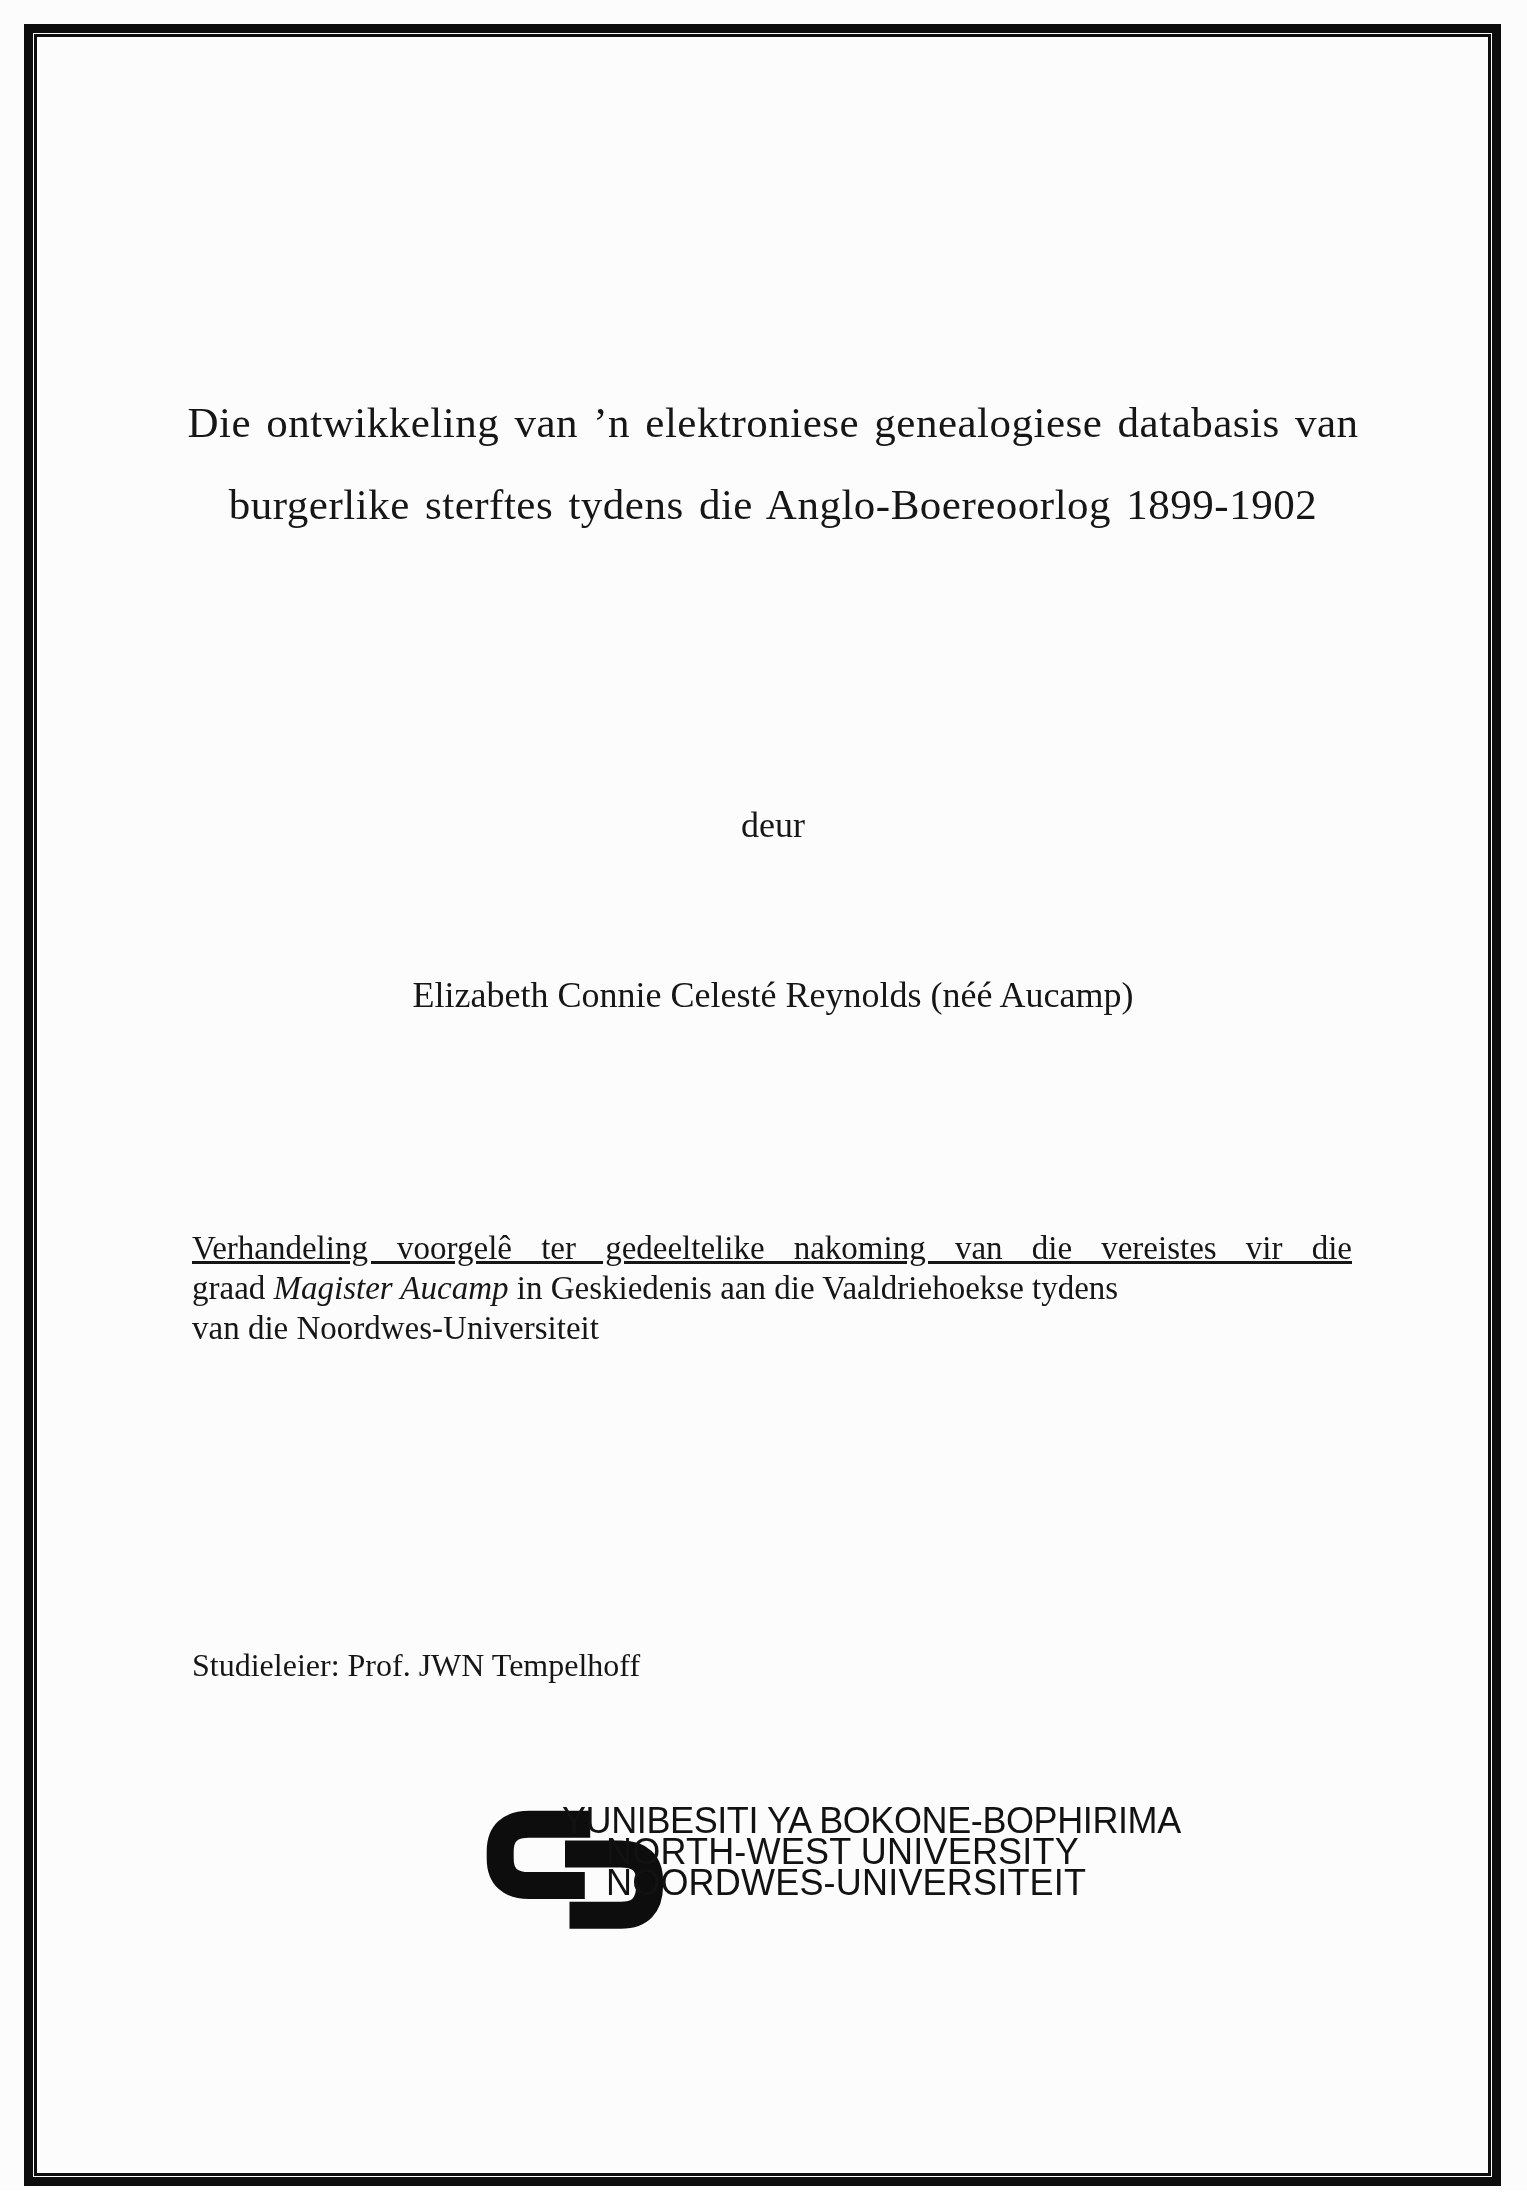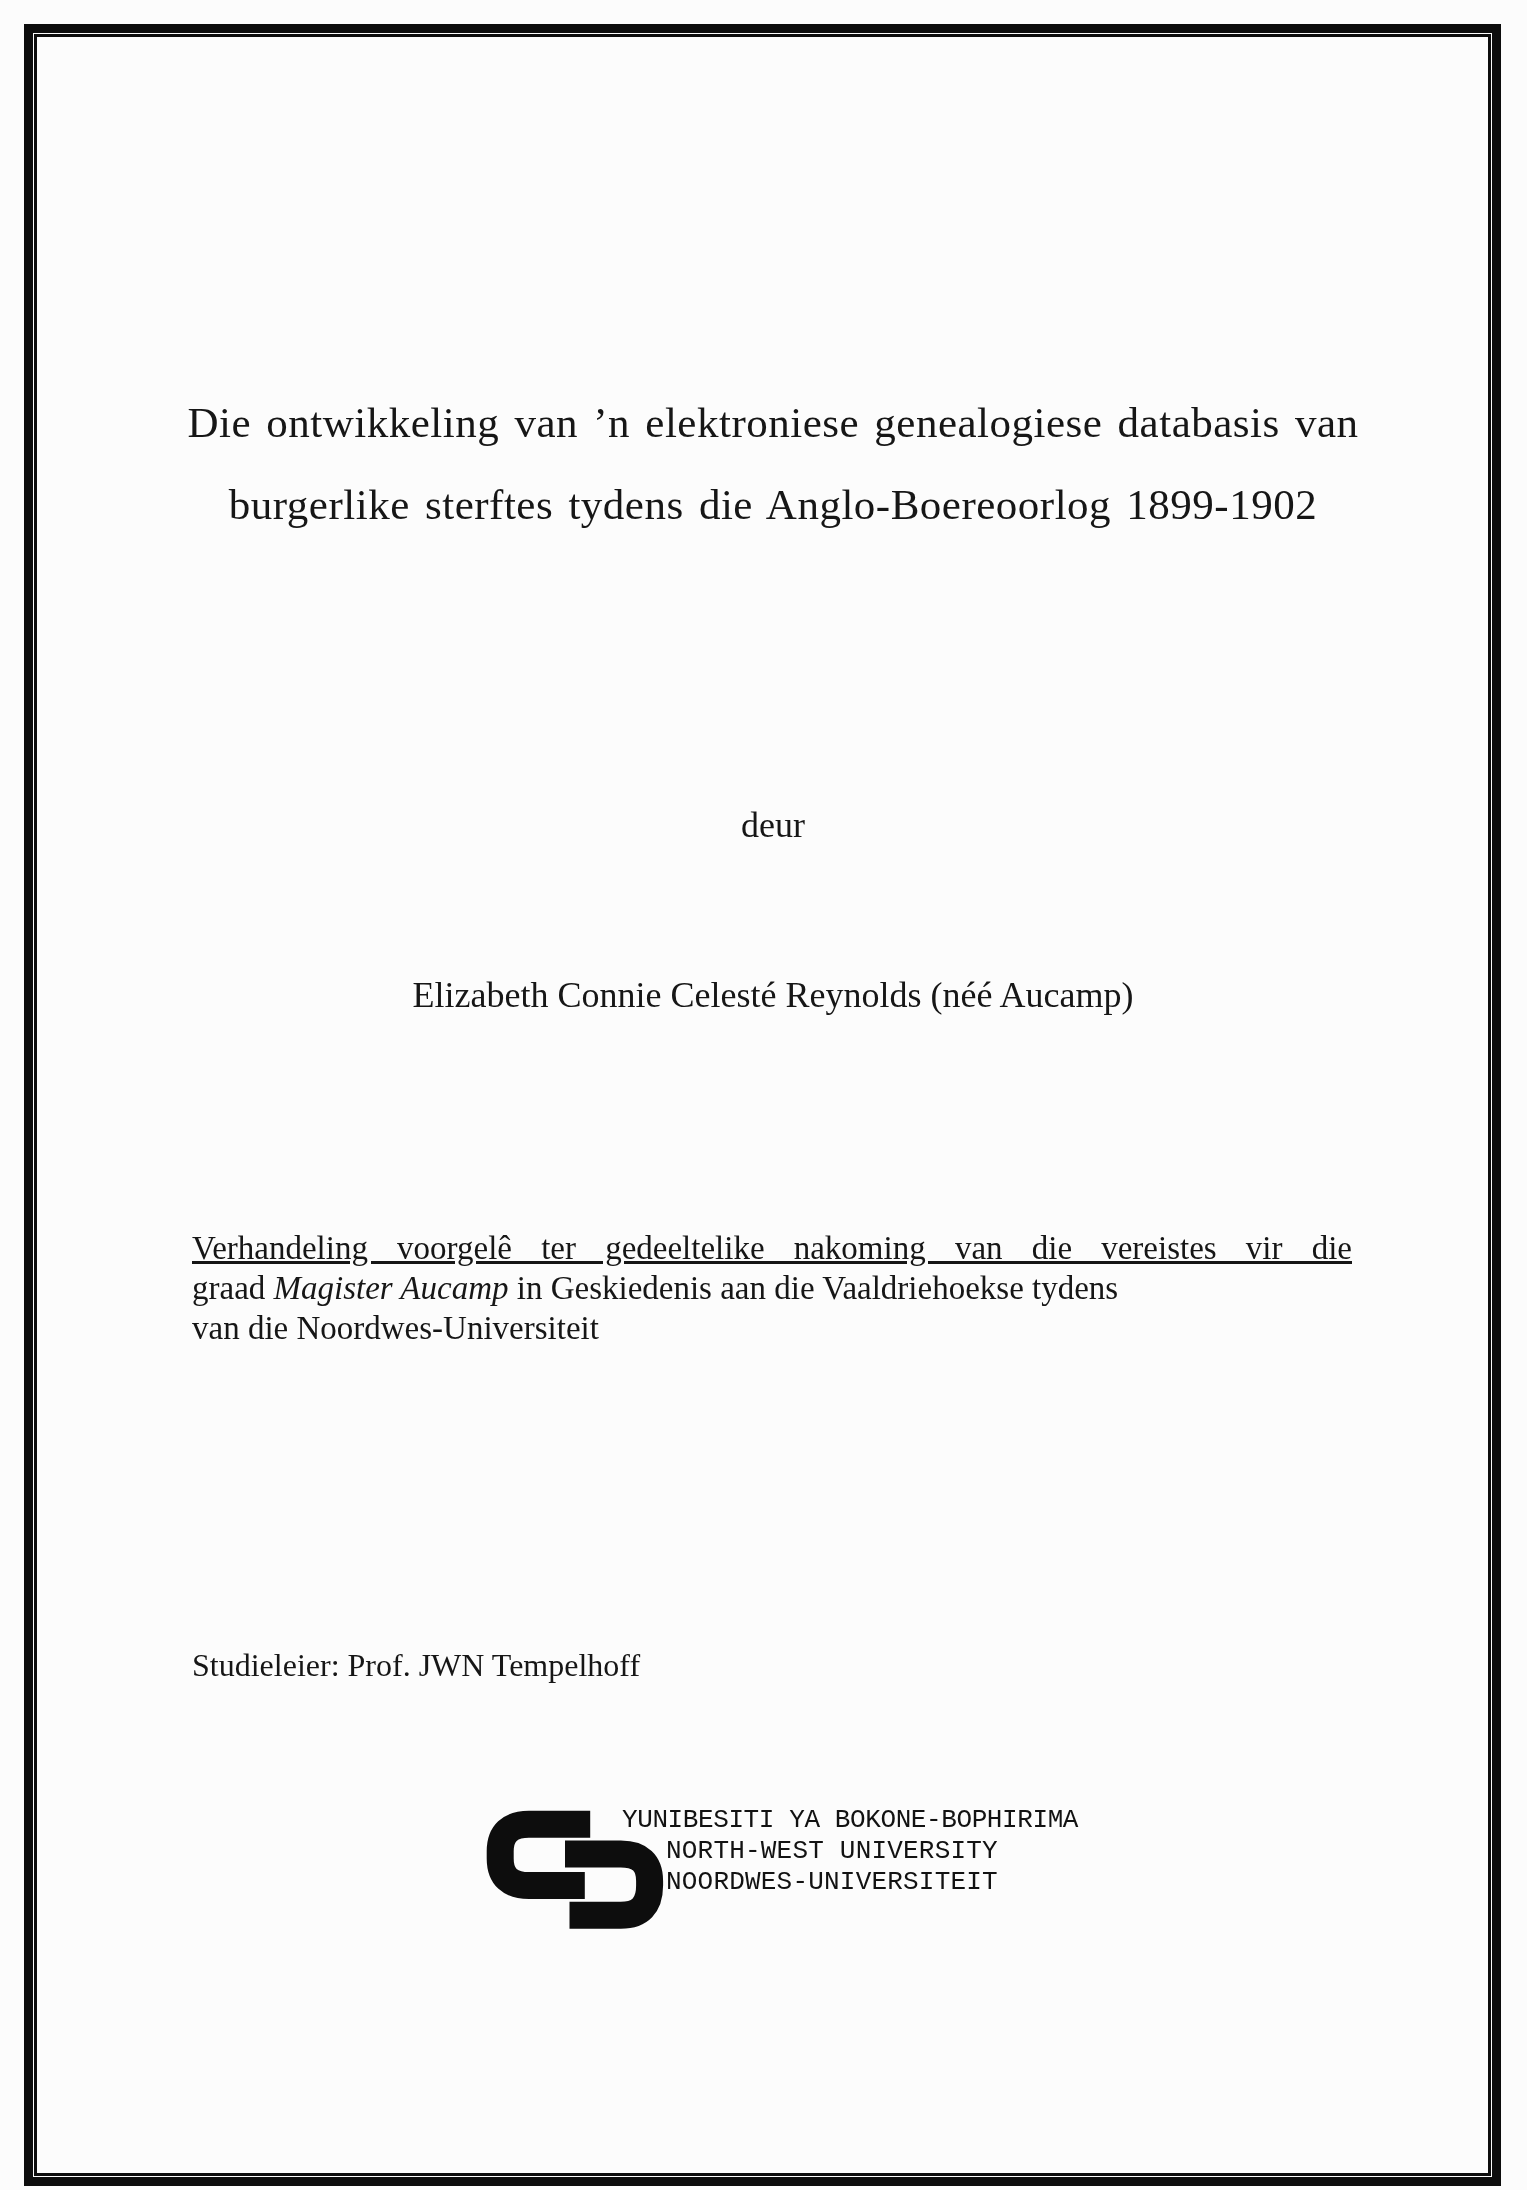--- a/index.html
+++ b/index.html
@@ -78,24 +78,24 @@
     position: absolute;
     left: 0; top: 0;
   }
   .logo-mark {
     position: absolute;
     left: 484px;
     top: 1806px;
   }
   .logo-text {
     position: absolute;
-    left: 622px;
+    left: 562px;
     top: 1805px;
-    font-family: Liberation Mono, monospace;
-    font-size: 26px;
+    font-family: Liberation Sans, sans-serif;
+    font-size: 36px;
     line-height: 31px;
     white-space: nowrap;
     color: #121212;
   }
   .logo-text .line-1 { letter-spacing: -0.4px; }
   .logo-text .line-2, .logo-text .line-3 { margin-left: 44px; letter-spacing: 0.2px; }
 </style>
 </head>
 <body>
 

